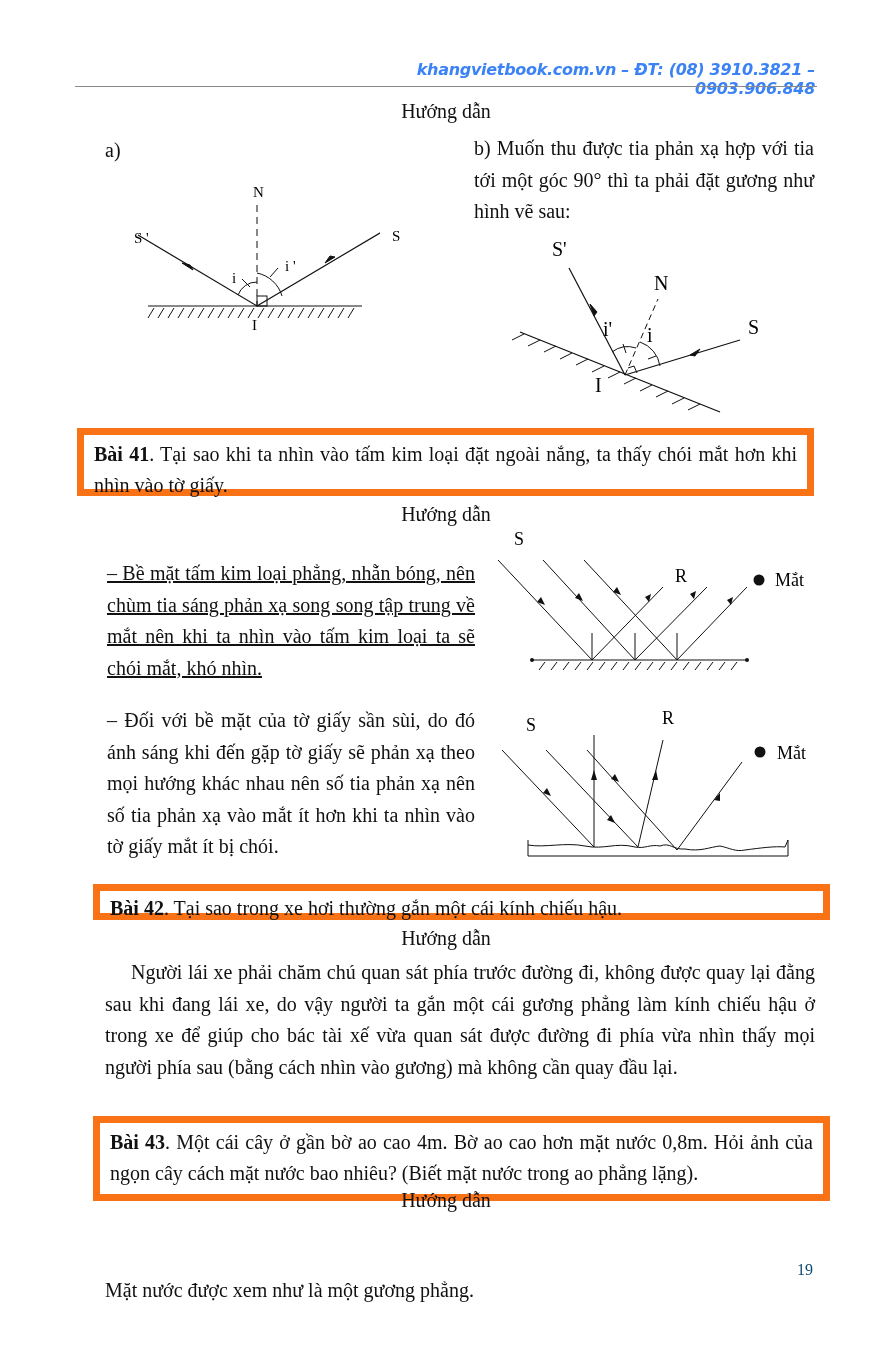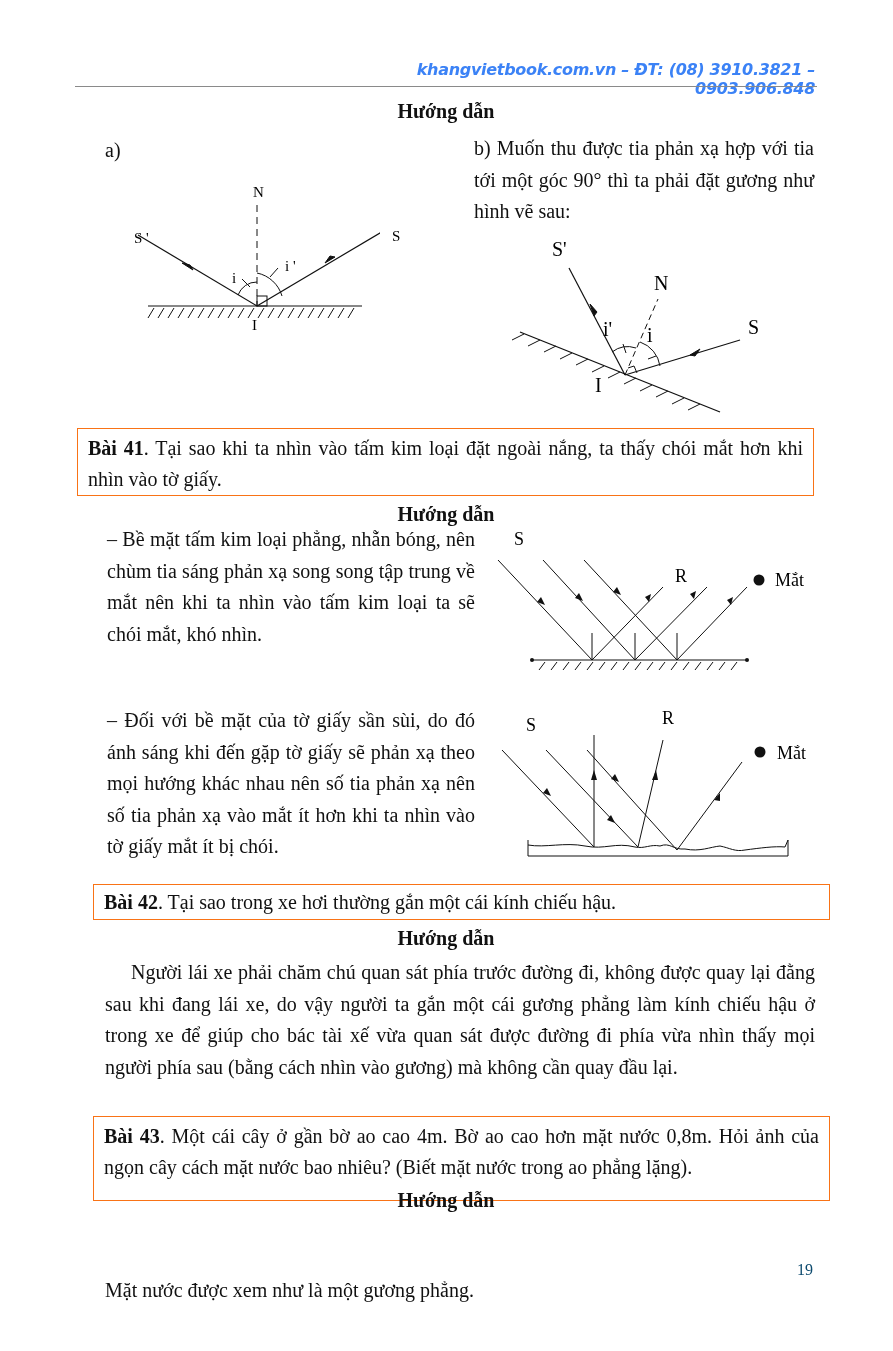--- a/index.html
+++ b/index.html
@@ -3,23 +3,23 @@
 <meta charset="utf-8">
 <style>
   html, body { margin: 0; padding: 0; background: #ffffff; }
   body { width: 893px; height: 1351px; position: relative; overflow: hidden;
          font-family: "Liberation Serif", serif; color: #111; }
   .abs { position: absolute; }
   .header-text { left: 300px; top: 60px; width: 515px; text-align: right;
                  font-family: "DejaVu Sans", sans-serif; font-style: italic; font-weight: bold;
                  font-size: 16px; color: #3b82f6; letter-spacing: -0.3px; }
   .header-rule { left: 75px; top: 86px; width: 742px; height: 1px; background: #8a8a8a; }
-  .heading { font-weight: bold; font-size: 20px; text-align: center; }
+  .heading { font-weight: normal; font-size: 20px; text-align: center; }
   .para { font-size: 20px; line-height: 31.5px; text-align: justify; }
-  .box { border: 1px solid #f97316; box-sizing: border-box; font-size: 20px; line-height: 31px;
+  .box { border: 7px solid #f97316; box-sizing: border-box; font-size: 20px; line-height: 31px;
          padding: 4px 10px 16px 10px; text-align: justify; }
   .box b { font-weight: bold; }
   .pagenum { right: 80px; top: 1261px; font-size: 16px; color: #0c4a6e; }
   svg text { font-family: "Liberation Serif", serif; }
 </style>
 </head>
 <body>
 
 <div class="abs header-text">khangvietbook.com.vn – ĐT: (08) 3910.3821 – 0903.906.848</div>
 <div class="abs header-rule"></div>
@@ -116,21 +116,21 @@
   <text x="248" y="102" font-size="20">S</text>
   <text x="103" y="104" font-size="20">i'</text>
   <text x="147" y="110" font-size="20">i</text>
   <text x="95" y="160" font-size="20">I</text>
 </svg>
 
 <div class="abs box" style="left:77px; top:428px; width:737px; height:68px;">
   <b>Bài 41</b><span>. Tại sao khi ta nhìn vào tấm kim loại đặt ngoài nắng, ta thấy chói mắt hơn khi nhìn vào tờ giấy.</span>
 </div>
 <div class="abs heading" style="left:75px; top:503px; width:742px;">Hướng dẫn</div>
-<div class="abs para" style="left:107px; top:524px; width:368px;">– Bề mặt tấm kim loại phẳng, nhẵn bóng, nên chùm tia sáng phản xạ song song tập trung về mắt nên khi ta nhìn vào tấm kim loại ta sẽ chói mắt, khó nhìn.</div>
+<div class="abs para" style="left:107px; top:558px; width:368px;text-decoration:underline;">– Bề mặt tấm kim loại phẳng, nhẵn bóng, nên chùm tia sáng phản xạ song song tập trung về mắt nên khi ta nhìn vào tấm kim loại ta sẽ chói mắt, khó nhìn.</div>
 <div class="abs para" style="left:107px; top:705px; width:368px;">– Đối với bề mặt của tờ giấy sần sùi, do đó ánh sáng khi đến gặp tờ giấy sẽ phản xạ theo mọi hướng khác nhau nên số tia phản xạ nên số tia phản xạ vào mắt ít hơn khi ta nhìn vào tờ giấy mắt ít bị chói.</div>
 
 <svg class="abs" style="left:495px; top:525px;" width="320" height="150">
   <line x1="37" y1="135" x2="252" y2="135" stroke="#111" stroke-width="1.2"></line>
   <circle cx="37" cy="135" r="2" fill="#111"></circle>
     <circle cx="252" cy="135" r="2" fill="#111"></circle>
   <g stroke="#111" stroke-width="1">
     <line x1="50" y1="137" x2="44" y2="145"></line>
       <line x1="62" y1="137" x2="56" y2="145"></line>
     <line x1="74" y1="137" x2="68" y2="145"></line>

